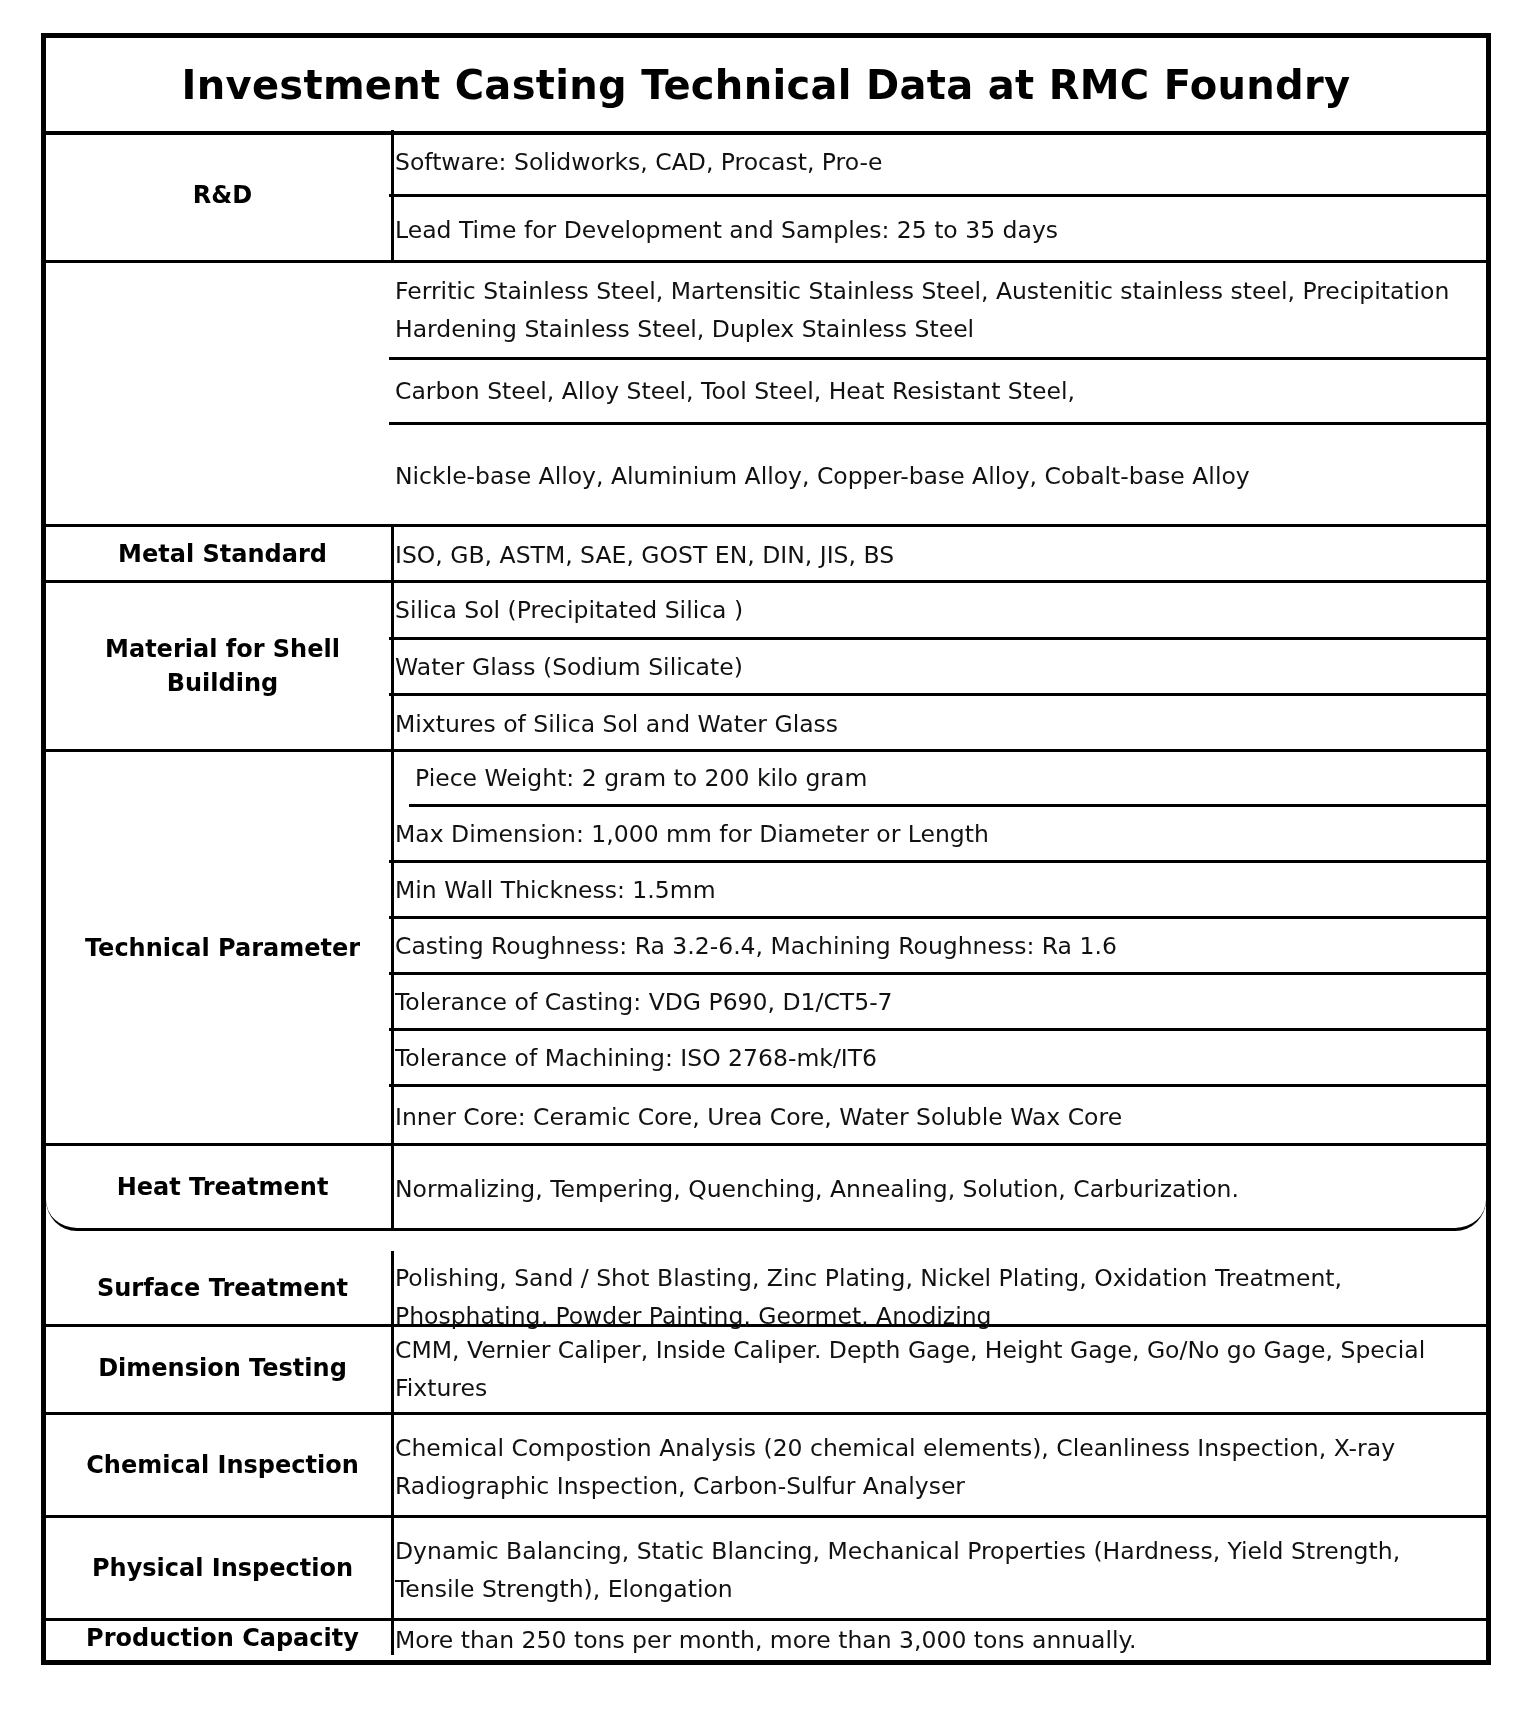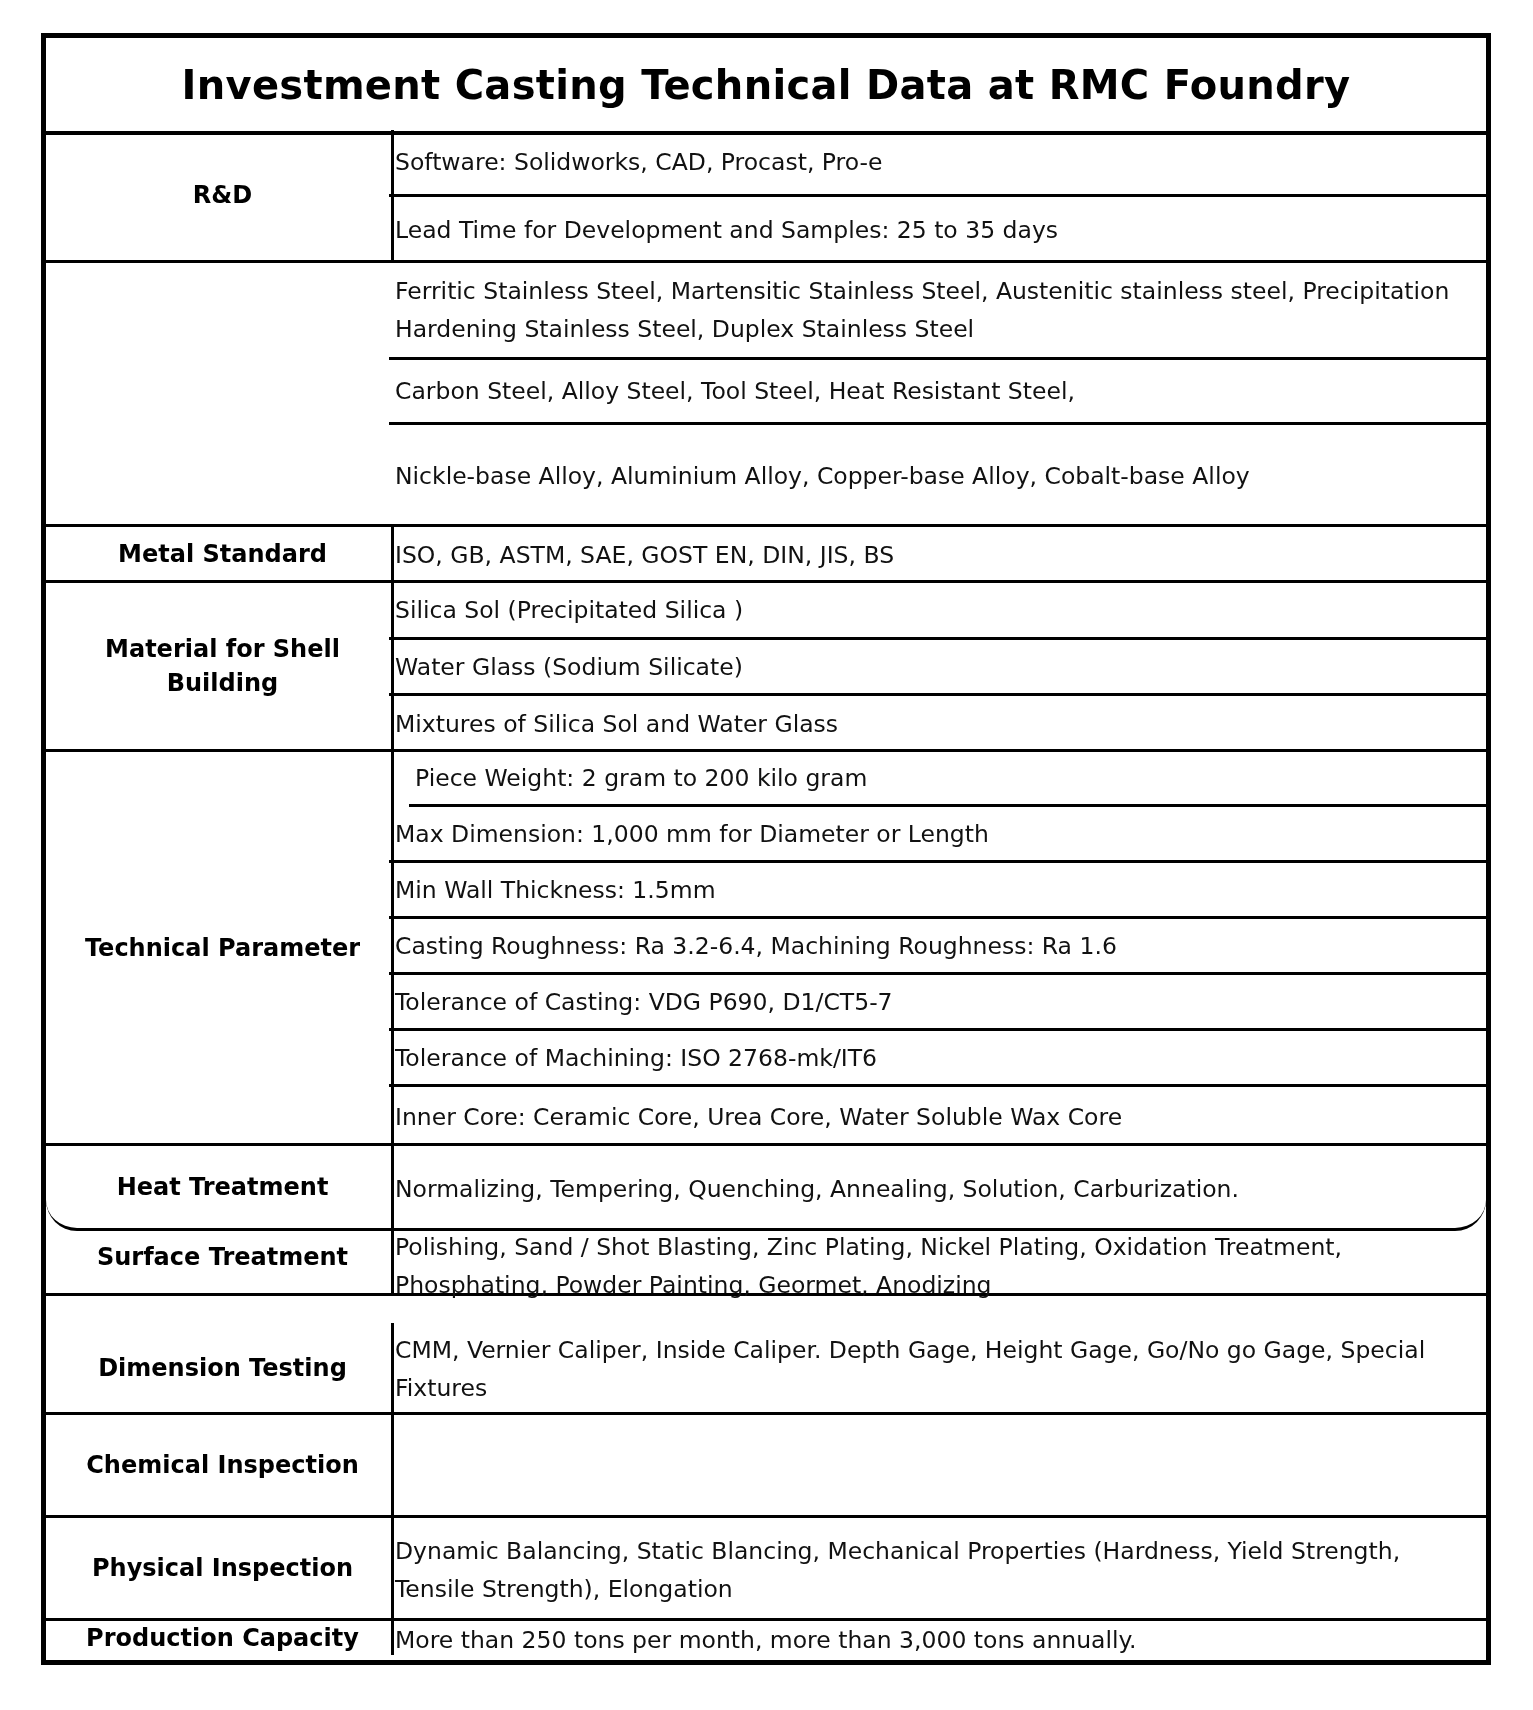--- a/index.html
+++ b/index.html
@@ -162,38 +162,43 @@
         </div>
       </div>
       <div class="section" style="top: 1108px; height: 85px; border-radius: 31px;">
         <div class="label">Heat Treatment</div>
         <div class="cells">
           <div class="cell" style="flex: 0 0 85px;">
             <span>Normalizing, Tempering, Quenching, Annealing, Solution, Carburization.</span>
           </div>
         </div>
       </div>
-      <div class="section" style="top: 1182px; height: 76px;">
+      <div class="section" style="top: 1213px; height: 76px;">
         <div class="label">Surface Treatment</div>
         <div class="cells">
           <div class="cell" style="flex: 0 0 92px;">
             <span>Polishing, Sand / Shot Blasting, Zinc Plating, Nickel Plating, Oxidation Treatment, Phosphating, Powder Painting, Geormet, Anodizing</span>
           </div>
         </div>
       </div>
       <div class="section" style="top: 1285px; height: 92px;">
         <div class="label">Dimension Testing</div>
         <div class="cells">
           <div class="cell" style="flex: 0 0 92px;">
             <span>CMM, Vernier Caliper, Inside Caliper. Depth Gage, Height Gage, Go/No go Gage, Special Fixtures</span>
           </div>
         </div>
       </div>
       <div class="section" style="top: 1377px; height: 103px;">
         <div class="label">Chemical Inspection</div>
+        <div class="cells">
+          <div class="cell" style="flex: 0 0 103px;">
+            <span>Chemical Compostion Analysis (20 chemical elements), Cleanliness Inspection, X-ray Radiographic Inspection, Carbon-Sulfur Analyser</span>
+          </div>
+        </div>
       </div>
       <div class="section" style="top: 1480px; height: 103px;">
         <div class="label">Physical Inspection</div>
         <div class="cells">
           <div class="cell" style="flex: 0 0 103px;">
             <span>Dynamic Balancing, Static Blancing, Mechanical Properties (Hardness, Yield Strength, Tensile Strength), Elongation</span>
           </div>
         </div>
       </div>
       <div class="section last" style="top: 1583px; height: 34px;">

